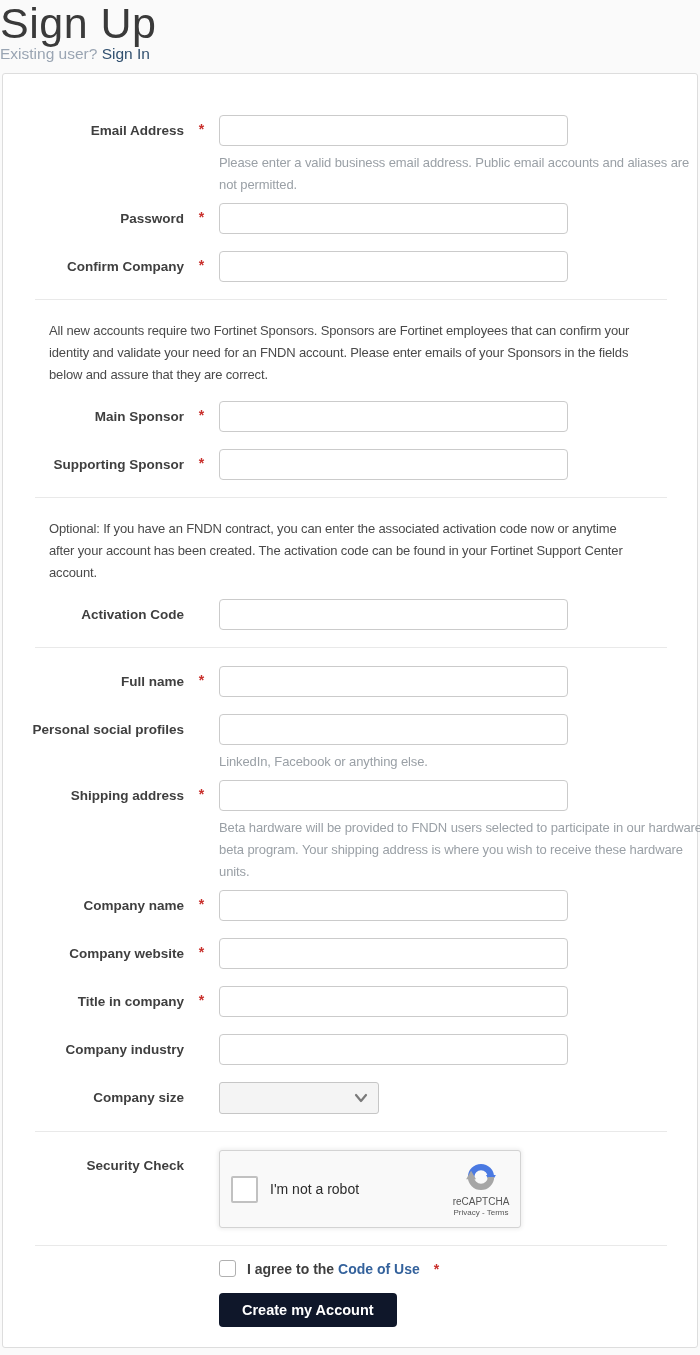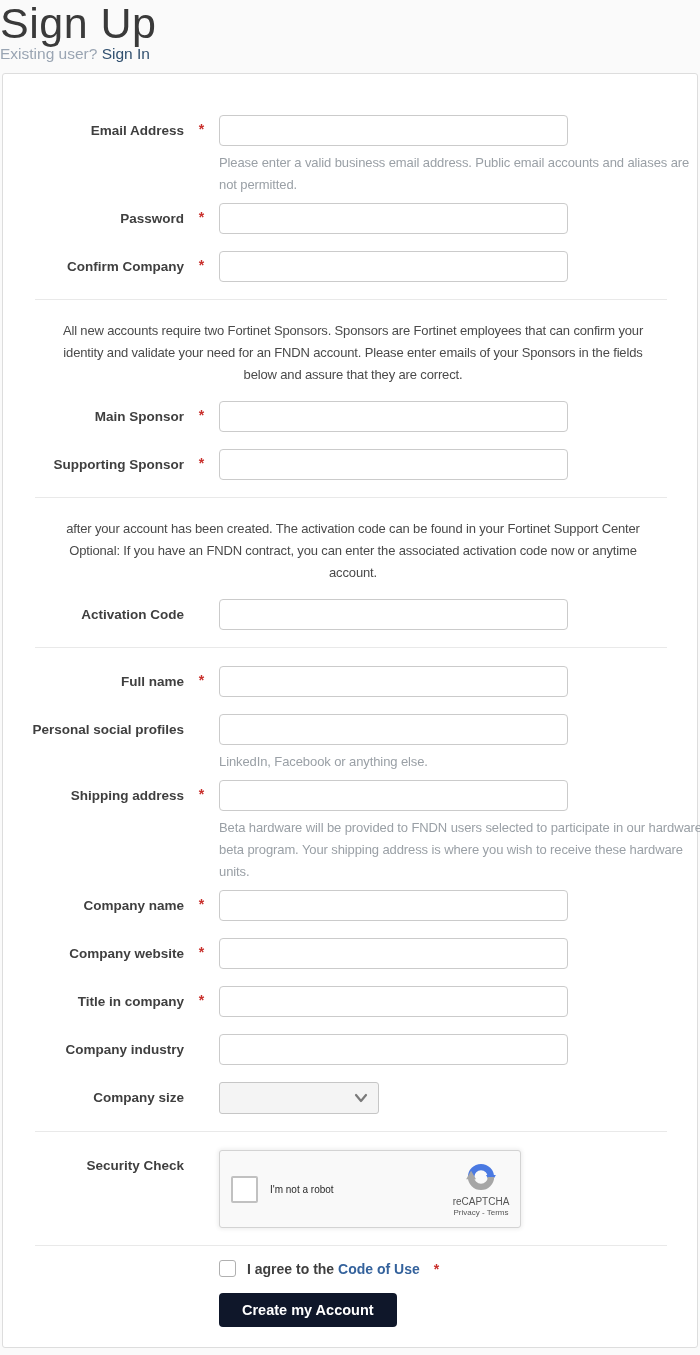--- a/index.html
+++ b/index.html
@@ -42,39 +42,39 @@
     font-family: inherit; display: block;
   }
   .help { margin-top: 6px; font-size: 13px; color: #9aa0a6; line-height: 22px; letter-spacing: -0.1px; }
   .help div { white-space: nowrap; }
 
   hr.divider { border: 0; border-top: 1px solid #e9e9e9; margin: 16px 30px 18px 32px; }
   hr.divider.before-note { margin-bottom: 20px; }
   hr.divider.before-footer { margin-bottom: 14px; }
 
   .note { margin: 0 40px 15px 46px; font-size: 13px; color: #4a4a4a; line-height: 22px; letter-spacing: -0.15px; }
-  .note div { white-space: nowrap; text-align: center; }
+  .note div { white-space: nowrap; }
 
   .select-box {
     width: 160px; height: 32px; border: 1px solid #c6c6c6; border-radius: 3px;
     background: #f4f4f4; position: relative; cursor: pointer;
   }
   .select-box .chev { position: absolute; right: 10px; top: 10px; }
   .select-value { line-height: 30px; padding-left: 10px; font-size: 14px; color: #555; }
 
   .recaptcha {
     width: 302px; height: 78px; background: #f9f9f9; border: 1px solid #d3d3d3;
     border-radius: 3px; box-shadow: 0 0 4px 1px rgba(0,0,0,0.08);
     position: relative; display: flex; align-items: center;
   }
   .rc-checkbox {
     width: 27px; height: 27px; background: #fff; border: 2px solid #c1c1c1;
     border-radius: 2px; margin-left: 11px; cursor: pointer;
   }
-  .rc-label { margin-left: 12px; font-size: 10px; color: #2b2b2b; }
+  .rc-label { margin-left: 12px; font-size: 14px; color: #2b2b2b; }
   .rc-right { position: absolute; right: 6px; top: 9px; width: 66px; text-align: center; }
   .rc-logo { display: block; margin: 0 auto; }
   .rc-brand { font-size: 10px; color: #555; margin-top: 2px; }
   .rc-links { font-size: 8px; color: #555; margin-top: 1px; }
   .rc-links a { color: #555; text-decoration: none; }
 
   .agree-row { padding-left: 216px; display: flex; align-items: center; margin-bottom: 16px; }
   .agree-checkbox {
     width: 17px; height: 17px; border: 1px solid #b0b0b0; border-radius: 3px;
     background: #fff; margin-right: 11px; cursor: pointer; flex: none;
@@ -151,22 +151,22 @@
     <div class="col-label">Supporting Sponsor</div>
     <div class="col-ast">*</div>
     <div class="col-input">
         <input class="text-field" type="text" style="">
       </div>
   </div>
 
   <hr class="divider before-note">
 
   <div class="note">
+    <div>Optional: If you have an FNDN contract, you can enter the associated activation code now or anytime</div>
     <div>after your account has been created. The activation code can be found in your Fortinet Support Center</div>
-    <div>Optional: If you have an FNDN contract, you can enter the associated activation code now or anytime</div>
     <div>account.</div>
   </div>
 
   <div class="form-row">
     <div class="col-label">Activation Code</div>
     <div class="col-ast"></div>
     <div class="col-input">
         <input class="text-field" type="text" style="">
       </div>
   </div>

